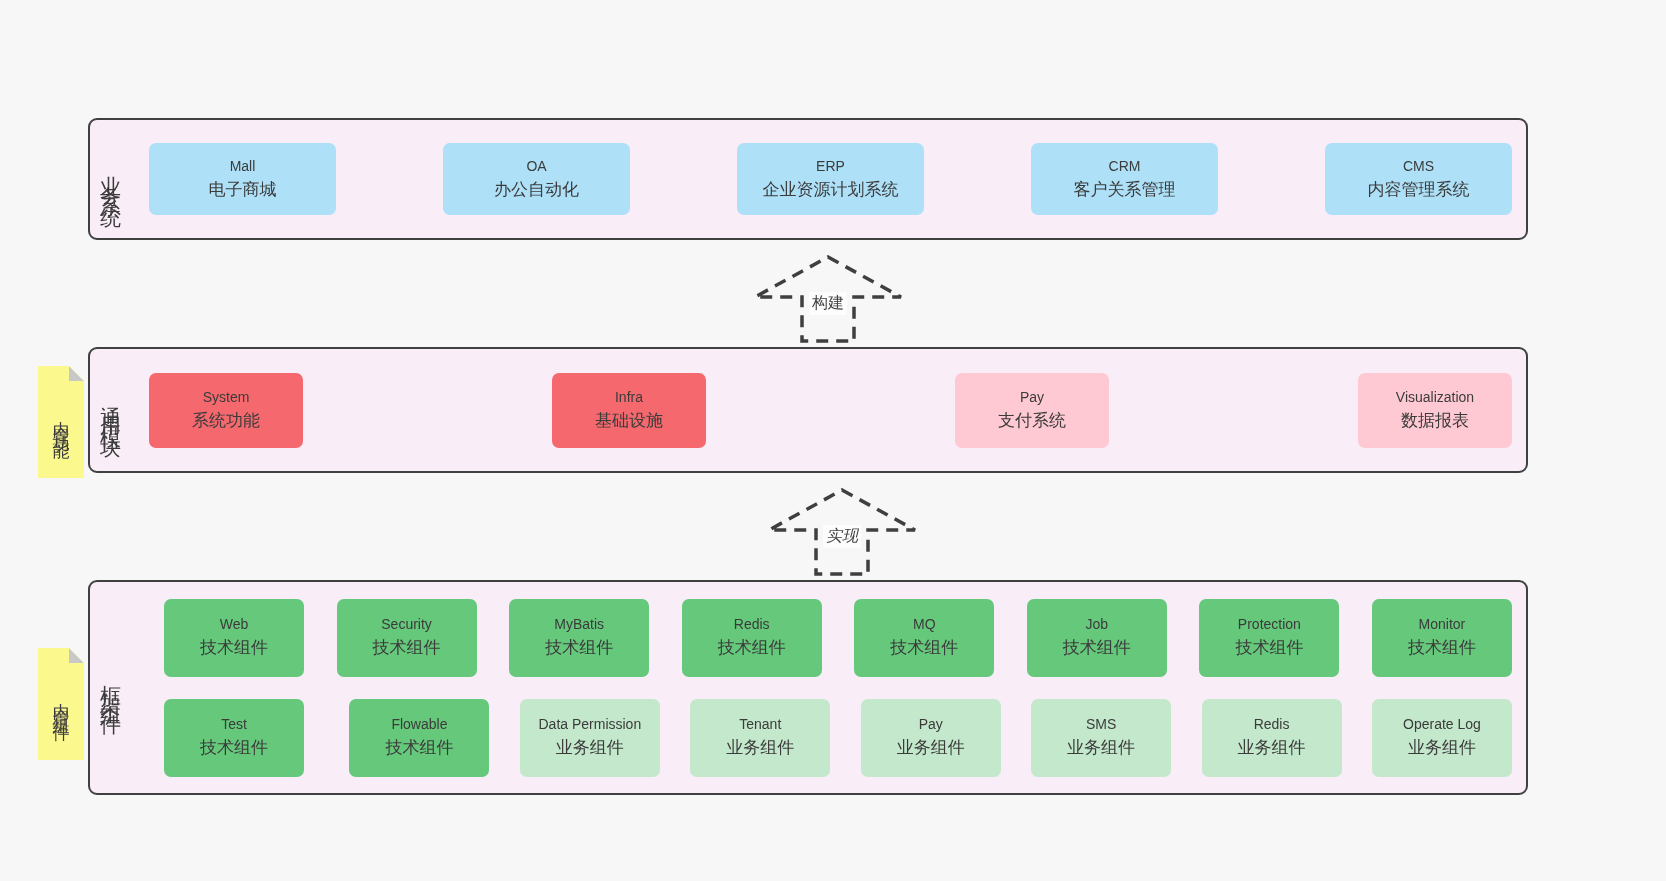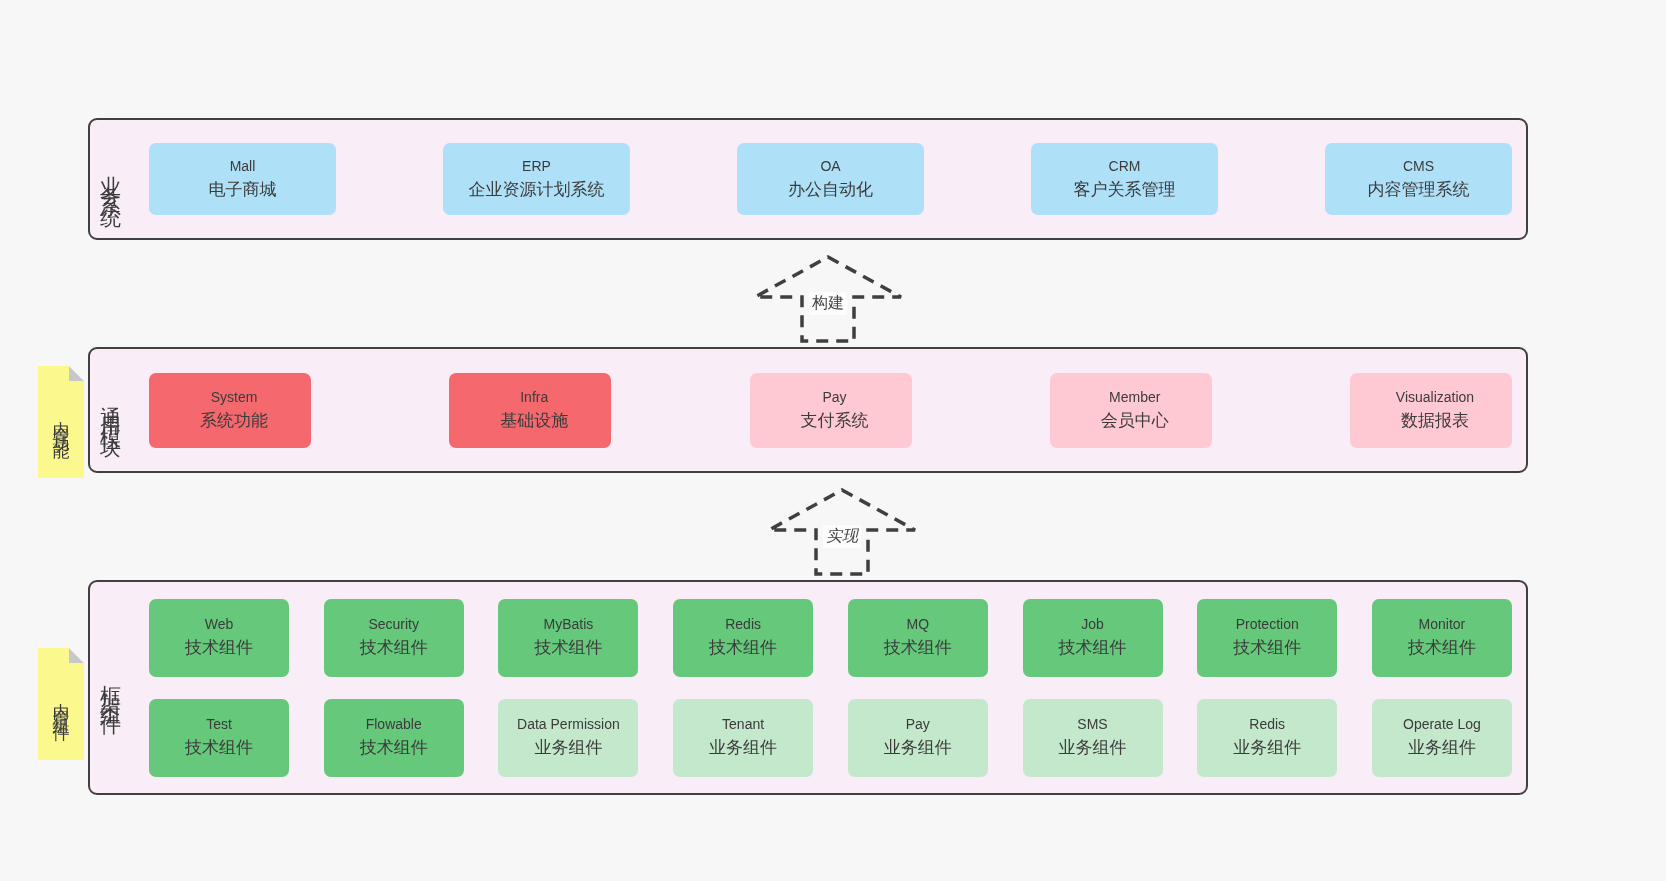--- a/index.html
+++ b/index.html
@@ -27,27 +27,27 @@
     gap:22px;padding:0 14px 0 17px;}
   .boxes-row{display:flex;justify-content:space-between;}
   .box{
     border-radius:7px;display:flex;flex-direction:column;align-items:center;
     justify-content:center;text-align:center;line-height:1.5;font-size:17px;
   }
   .box .en{font-size:14px;}
   .box.blue{background:var(--blue,#aee0f8);}
   .box.red{background:var(--red,#f5696e);}
   .box.pink{background:var(--pink,#ffc9d4);}
-  .box.green{background:var(--green,#65c87b);}
+  .box.green{background:var(--green,#65c87b);margin-left:15px;}
   .box.light-green{background:var(--light-green,#c3e8cc);}
   #layer-business{left:88px;top:118px;width:1440px;height:122px;}
   #layer-modules{left:88px;top:347px;width:1440px;height:126px;}
   #layer-framework{left:88px;top:580px;width:1440px;height:215px;}
   #layer-business .box{width:187px;height:72px;}
-  #layer-modules .box{width:154px;height:75px;padding-left:8px;}
+  #layer-modules .box{width:154px;height:75px;}
   #layer-framework .box{width:140px;height:78px;padding:2px 4px;box-sizing:border-box;}
   .note{
     position:absolute;width:46px;height:112px;
     background:var(--note-yellow,#fbf98e);
     display:flex;align-items:center;justify-content:center;
     clip-path:polygon(0 0,calc(100% - 15px) 0,100% 15px,100% 100%,0 100%);
   }
   .note .v-text{font-size:17px;letter-spacing:7px;}
   .note .fold{
     position:absolute;top:0;right:0;width:15px;height:15px;
@@ -74,26 +74,26 @@
   <section class="layer" id="layer-business">
     <div class="label-col">
       <span class="v-text">业务系统</span>
     </div>
     <div class="boxes-area">
         <div class="box blue">
           <div class="en">Mall</div>
           <div class="zh">电子商城</div>
         </div>
         <div class="box blue">
+          <div class="en">OA</div>
+          <div class="zh">办公自动化</div>
+        </div>
+        <div class="box blue">
           <div class="en">ERP</div>
           <div class="zh">企业资源计划系统</div>
-        </div>
-        <div class="box blue">
-          <div class="en">OA</div>
-          <div class="zh">办公自动化</div>
         </div>
         <div class="box blue">
           <div class="en">CRM</div>
           <div class="zh">客户关系管理</div>
         </div>
         <div class="box blue">
           <div class="en">CMS</div>
           <div class="zh">内容管理系统</div>
         </div>
       </div>
@@ -121,24 +121,20 @@
         </div>
         <div class="box red">
           <div class="en">Infra</div>
           <div class="zh">基础设施</div>
         </div>
         <div class="box pink">
           <div class="en">Pay</div>
           <div class="zh">支付系统</div>
         </div>
         <div class="box pink">
-          <div class="en">Member</div>
-          <div class="zh">会员中心</div>
-        </div>
-        <div class="box pink">
           <div class="en">Visualization</div>
           <div class="zh">数据报表</div>
         </div>
       </div>
   </section>
 
   <div class="arrow" id="arrow-implement">
     <svg width="152" height="90" viewBox="0 0 152 90">
       <polygon points="76,3 149,43 102,43 102,87 50,87 50,43 3,43" fill="none" stroke="#3f3f3f" stroke-width="3.5" stroke-dasharray="12 8"></polygon>
     </svg>

